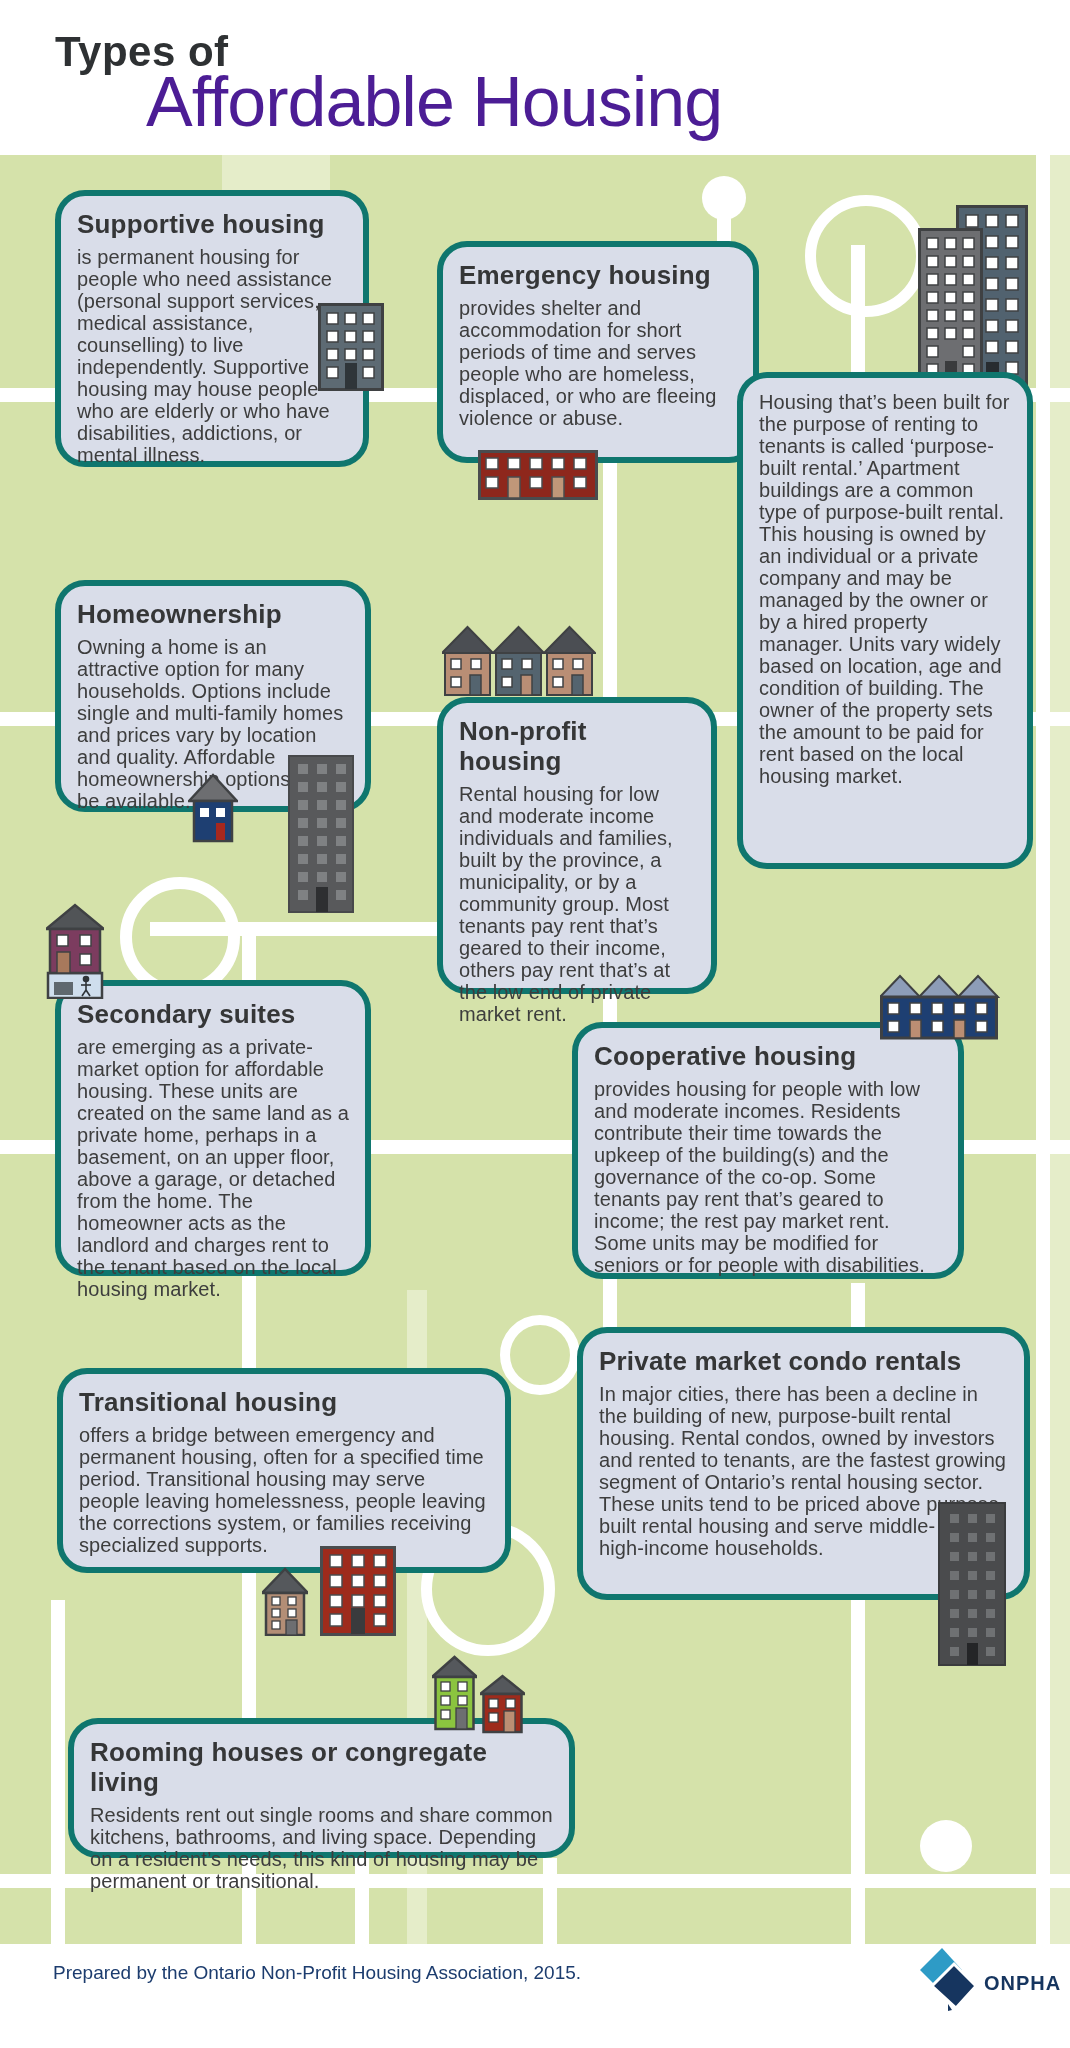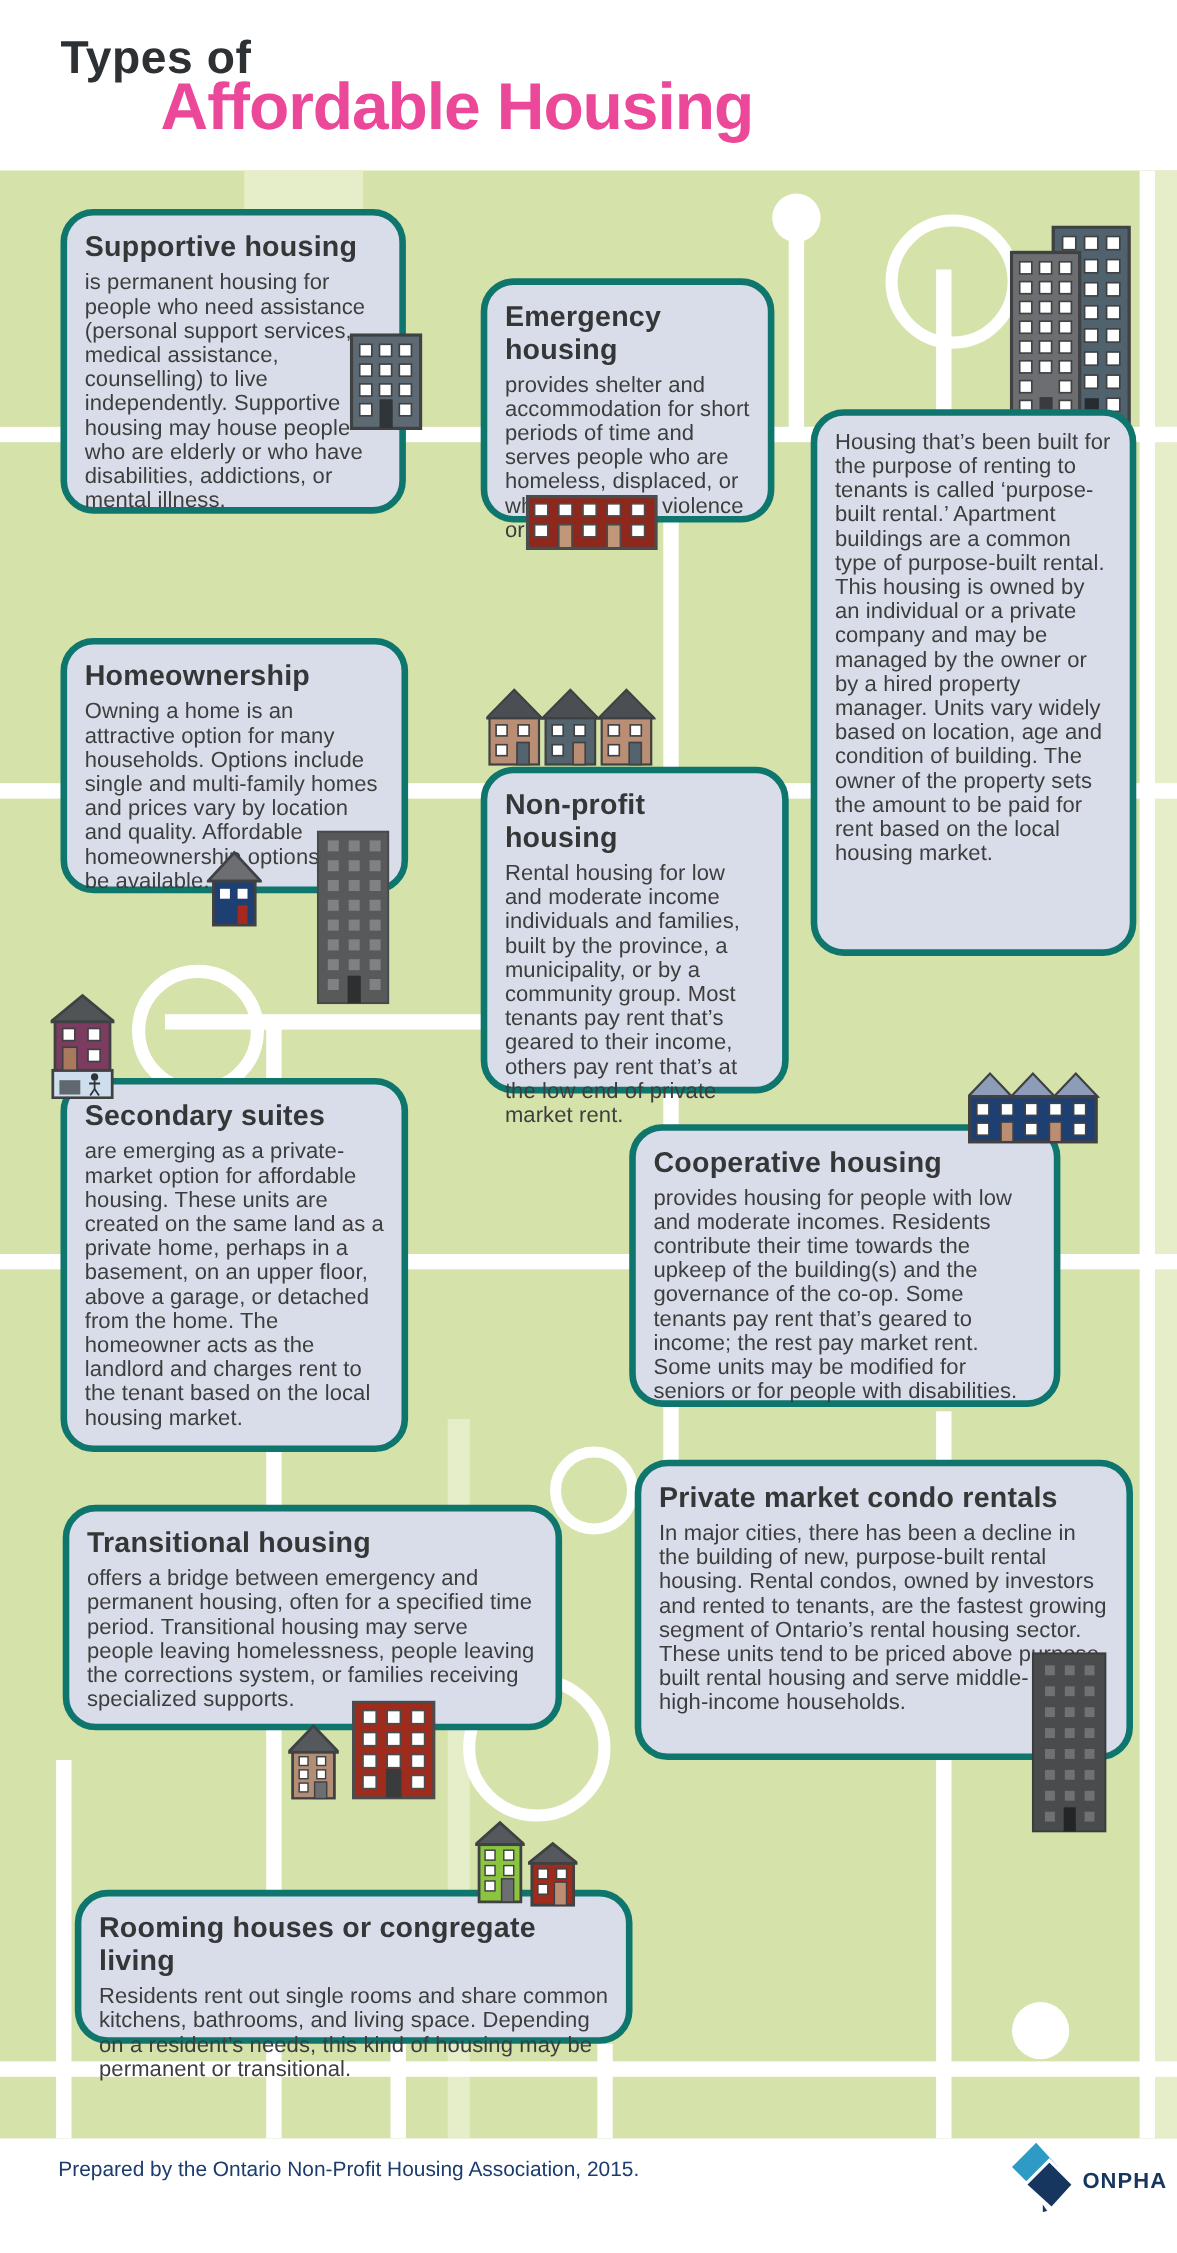--- a/index.html
+++ b/index.html
@@ -1,20 +1,20 @@
 <!DOCTYPE html>
 <html><head>
 <meta charset="utf-8">
 <style>
   html,body{margin:0;padding:0;background:#ffffff;}
   .poster{position:relative;width:1070px;height:2048px;background:#ffffff;overflow:hidden;
           font-family:"Liberation Sans", sans-serif;}
   
   .title-prefix{position:absolute;left:55px;top:28px;font-size:42px;font-weight:bold;color:#2e3133;letter-spacing:.5px;}
-  .title-main{position:absolute;left:146px;top:62px;font-size:60px;font-weight:bold;color:#ec4899;letter-spacing:-1px;white-space:nowrap;}
+  .title-main{position:absolute;left:146px;top:62px;font-size:70px;font-weight:normal;color:#4c1d95;letter-spacing:-1px;white-space:nowrap;}
   
   .map{position:absolute;left:0;top:155px;width:1070px;height:1789px;background:#d5e2aa;overflow:hidden;}
   .lstrip{position:absolute;background:#e5edc9;}
   .road{position:absolute;background:#ffffff;}
   .ring{position:absolute;border-radius:50%;border-style:solid;border-color:#ffffff;}
   .dot{position:absolute;border-radius:50%;background:#ffffff;}
   
   .card{position:absolute;background:#d9dde9;border:6px solid #0f766e;border-radius:30px;
         padding:13px 16px 10px 16px;box-sizing:border-box;color:#3d3d3d;}
   .card h2{margin:0 0 7px 0;font-size:26px;line-height:30px;font-weight:bold;color:#353637;letter-spacing:.2px;}
@@ -142,36 +142,36 @@
       <rect x="28" y="52" width="11" height="20" fill="#54646f"></rect>
       <rect x="79" y="52" width="11" height="20" fill="#b98e75"></rect>
       <rect x="130" y="52" width="11" height="20" fill="#54646f"></rect>
     </g>
   </svg>
 
   <div class="card" style="left:55px;top:190px;width:314px;height:277px;">
     <h2>Supportive housing</h2>
     <p>is permanent housing for people who need assistance (personal support services, medical assistance, counselling) to live independently. Supportive housing may house people who are elderly or who have disabilities, addictions, or mental illness.</p>
   </div>
-  <div class="card" style="left:437px;top:253px;width:267px;height:222px;">
+  <div class="card" style="left:437px;top:241px;width:322px;height:222px;">
     <h2>Emergency housing</h2>
     <p>provides shelter and accommodation for short periods of time and serves people who are homeless, displaced, or who are fleeing violence or abuse.</p>
   </div>
   <div class="card" style="left:737px;top:372px;width:296px;height:497px;">
     <p>Housing that’s been built for the purpose of renting to tenants is called ‘purpose-built rental.’ Apartment buildings are a common type of purpose-built rental. This housing is owned by an individual or a private company and may be managed by the owner or by a hired property manager. Units vary widely based on location, age and condition of building. The owner of the property sets the amount to be paid for rent based on the local housing market.</p>
   </div>
   <div class="card" style="left:55px;top:580px;width:316px;height:232px;">
     <h2>Homeownership</h2>
     <p>Owning a home is an attractive option for many households. Options include single and multi-family homes and prices vary by location and quality. Affordable homeownership options may be available.</p>
   </div>
   <div class="card" style="left:437px;top:697px;width:280px;height:297px;">
     <h2>Non-profit housing</h2>
     <p>Rental housing for low and moderate income individuals and families, built by the province, a municipality, or by a community group. Most tenants pay rent that’s geared to their income, others pay rent that’s at the low end of private market rent.</p>
   </div>
-  <div class="card" style="left:55px;top:980px;width:316px;height:340px;">
+  <div class="card" style="left:55px;top:980px;width:316px;height:296px;">
     <h2>Secondary suites</h2>
     <p>are emerging as a private-market option for affordable housing. These units are created on the same land as a private home, perhaps in a basement, on an upper floor, above a garage, or detached from the home. The homeowner acts as the landlord and charges rent to the tenant based on the local housing market.</p>
   </div>
   <div class="card" style="left:572px;top:1022px;width:392px;height:257px;">
     <h2>Cooperative housing</h2>
     <p>provides housing for people with low and moderate incomes. Residents contribute their time towards the upkeep of the building(s) and the governance of the co-op. Some tenants pay rent that’s geared to income; the rest pay market rent. Some units may be modified for seniors or for people with disabilities.</p>
   </div>
   <div class="card" style="left:57px;top:1368px;width:454px;height:205px;">
     <h2>Transitional housing</h2>
     <p>offers a bridge between emergency and permanent housing, often for a specified time period. Transitional housing may serve people leaving homelessness, people leaving the corrections system, or families receiving specialized supports.</p>

